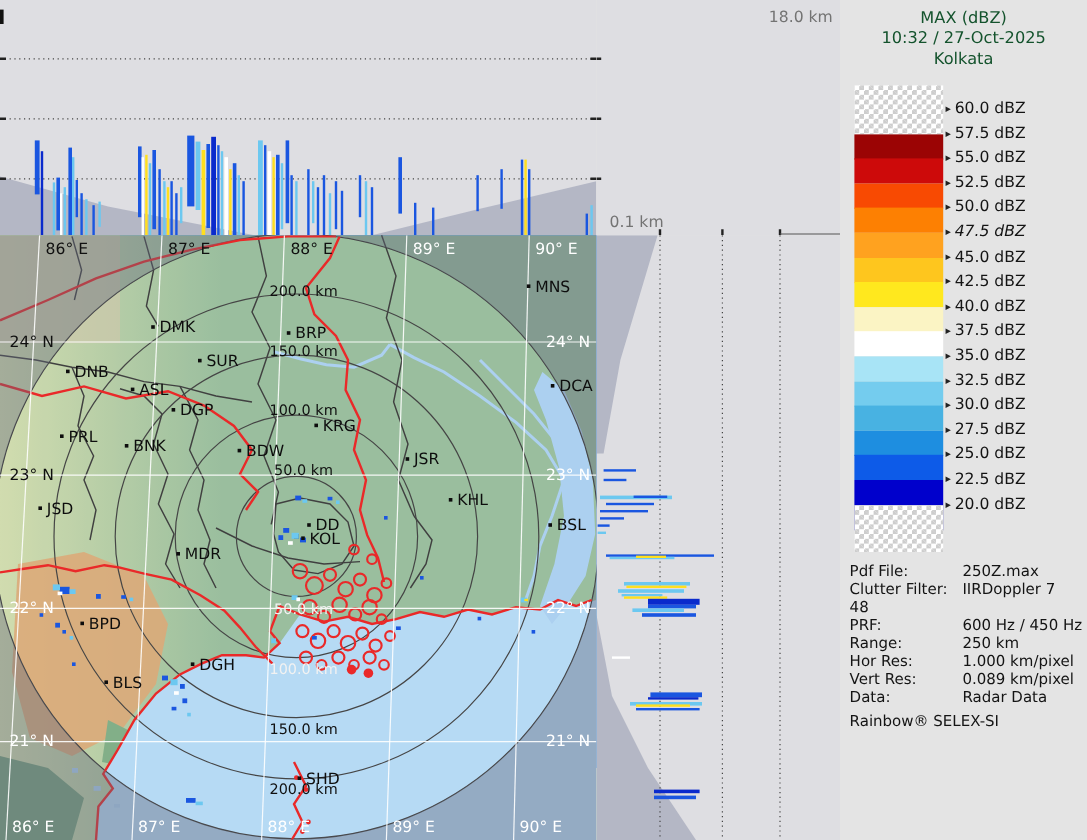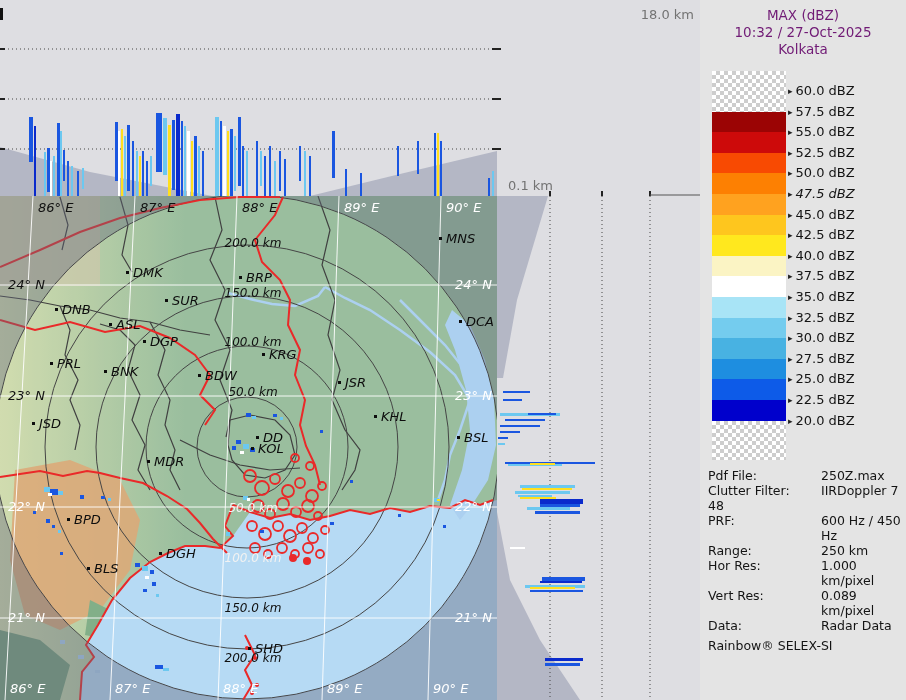--- a/index.html
+++ b/index.html
@@ -2,33 +2,33 @@
 <html><head>
 <meta charset="utf-8">
 <style>
   html,body{margin:0;padding:0;background:#e6e6e6;}
   #app{position:relative;width:906px;height:700px;overflow:hidden;
        font-family:"DejaVu Sans","Liberation Sans",sans-serif;background:#e6e6e6;}
   .panel{position:absolute;}
   #top-panel{left:0;top:0;width:497px;height:196px;background:#dedee2;}
   #corner-panel{left:497px;top:0;width:203px;height:196px;background:#dedee2;}
   #side-panel{left:497px;top:196px;width:203px;height:504px;background:#dedee2;}
-  #map-panel{left:0;top:196px;width:497px;height:444px;background:#3b82f6;font-style:italic;}
+  #map-panel{left:0;top:196px;width:497px;height:444px;background:#3b82f6;}
   #legend{left:700px;top:0;width:206px;height:700px;background:#e4e4e4;color:#111;}
   .axis-label{position:absolute;font-size:13px;color:#737373;}
-  #legend .title{ text-align:center;font-size:13.5px;line-height:17px;margin-top:7px;color:#701a75;}
+  #legend .title{ text-align:center;font-size:13.5px;line-height:17px;margin-top:7px;color:#14532d;}
   .checker{background-color:#fff;
     background-image:linear-gradient(45deg,#cdcdcd 25%,transparent 25%,transparent 75%,#cdcdcd 75%),
                      linear-gradient(45deg,#cdcdcd 25%,transparent 25%,transparent 75%,#cdcdcd 75%);
     background-size:8px 8px;background-position:0 0,4px 4px;}
   .swatch-band,.scale-row{position:absolute;}
   .scale-row{left:88px;font-size:13px;color:#141414;white-space:nowrap;}
   .scale-row .tri{font-size:9px;margin-right:3px;vertical-align:1px;color:#222;}
   #meta{position:absolute;left:8px;top:468px;width:194px;font-size:12.5px;line-height:15px;color:#141414;}
-  .meta-row{display:grid;grid-template-columns:94px auto;gap:19px;}
+  .meta-row{display:grid;grid-template-columns:94px auto;}
   .meta-val{white-space:pre-line;}
   #brand{margin-top:5px;}
   svg text{font-family:"DejaVu Sans","Liberation Sans",sans-serif;}
   .mlabel-b{fill:#101010;font-size:13px;}
   .mlabel-w{fill:#ffffff;font-size:13px;}
   .ring-b{fill:#101010;font-size:12px;}
   .ring-w{fill:#f2f2f2;font-size:12px;}
   .city-t{fill:#0d0d0d;font-size:13px;}
 </style>
 </head>

